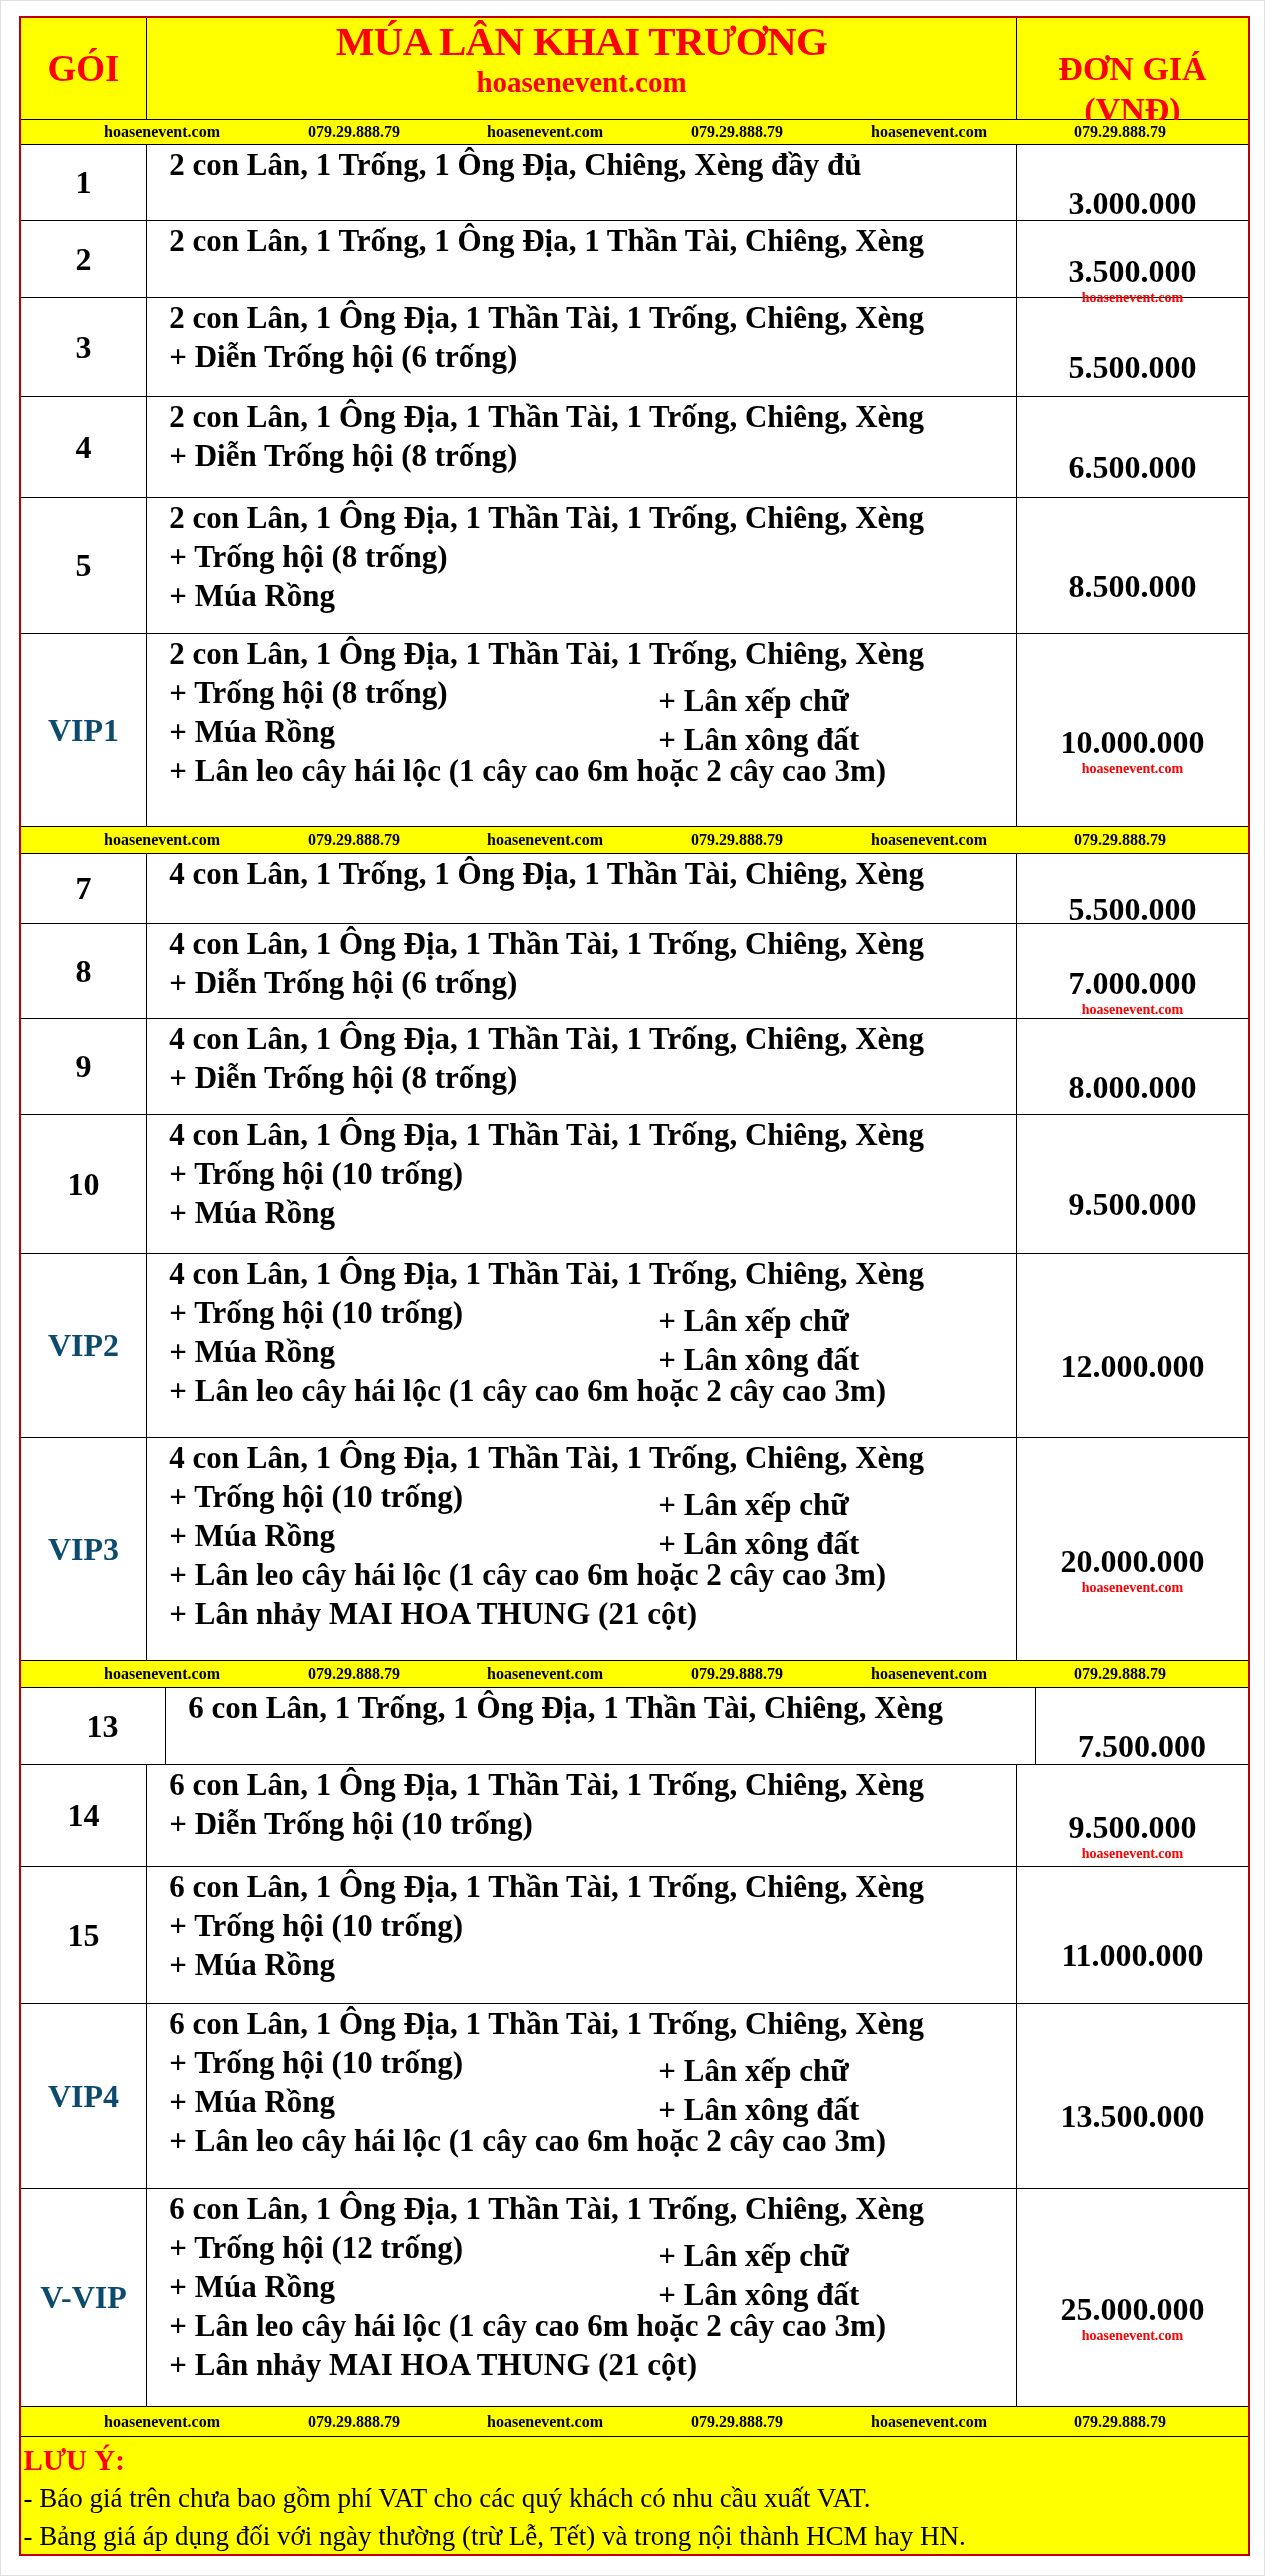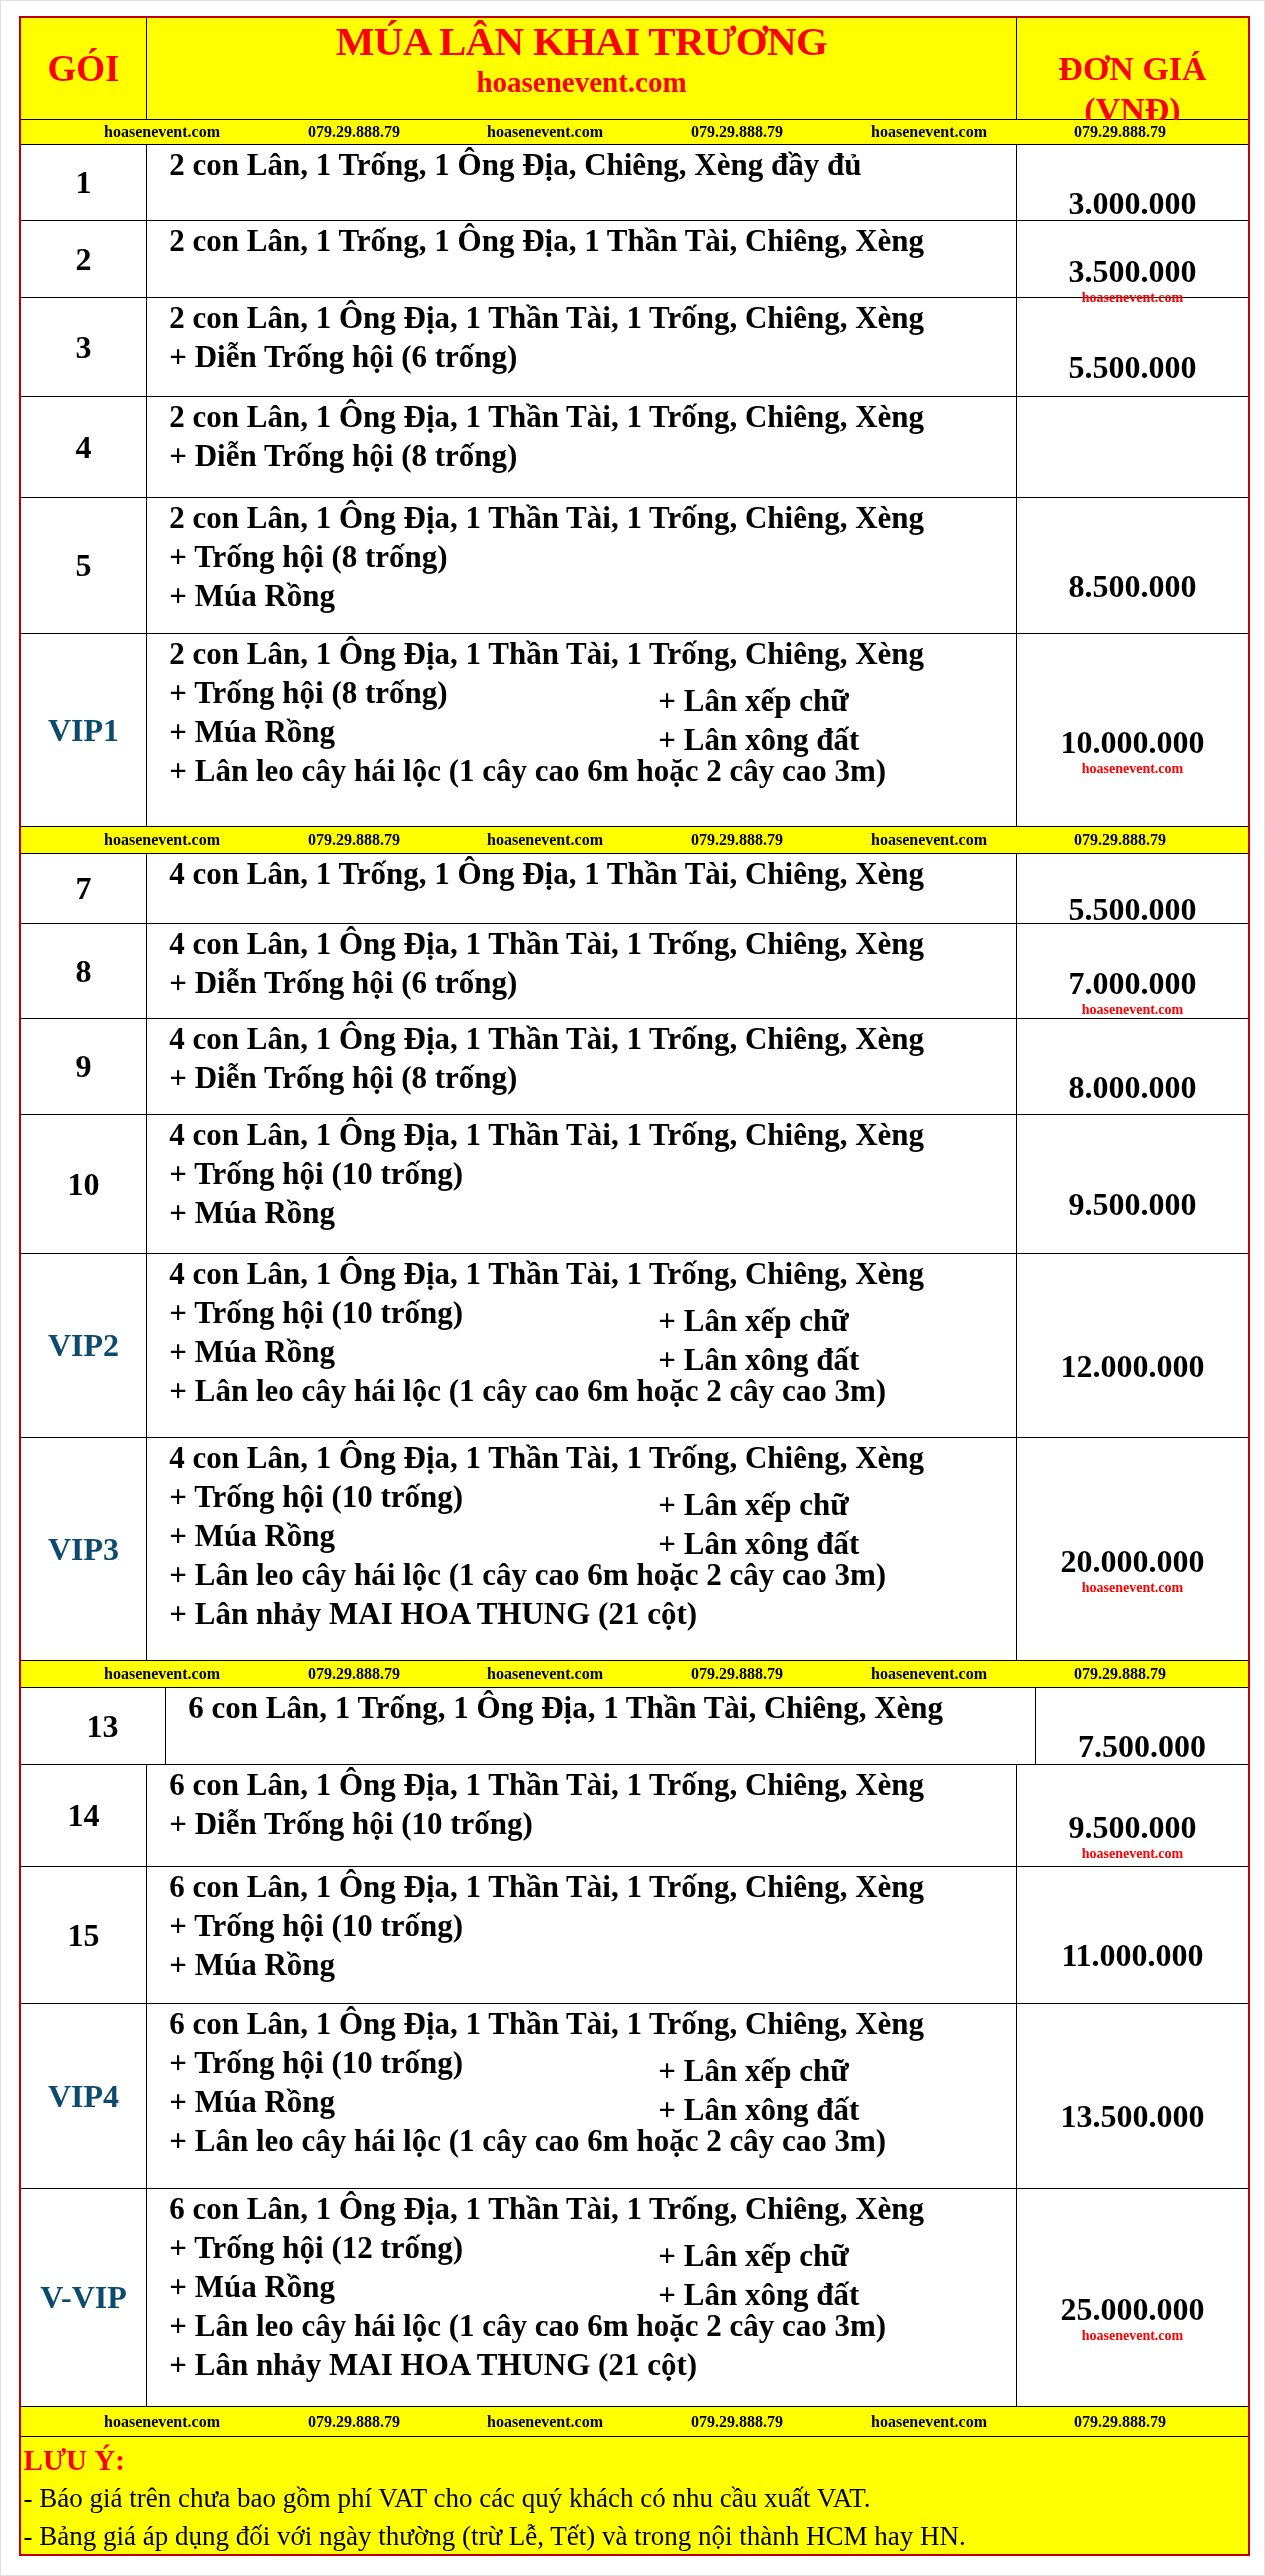--- a/index.html
+++ b/index.html
@@ -107,20 +107,23 @@
     </div>
   </div>
       <div class="row item" style="height: 101px;">
     <div class="c1">
       <span class="pkg">4</span>
     </div>
     <div class="c2 desc">
           <div class="line"><span>2 con Lân, 1 Ông Địa, 1 Thần Tài, 1 Trống, Chiêng, Xèng</span></div>
           <div class="line"><span>+ Diễn Trống hội (8 trống)</span></div>
         </div>
+    <div class="c3">
+      <div class="price">6.500.000</div>
+    </div>
   </div>
       <div class="row item" style="height: 136px;">
     <div class="c1">
       <span class="pkg">5</span>
     </div>
     <div class="c2 desc">
           <div class="line"><span>2 con Lân, 1 Ông Địa, 1 Thần Tài, 1 Trống, Chiêng, Xèng</span></div>
           <div class="line"><span>+ Trống hội (8 trống)</span></div>
           <div class="line"><span>+ Múa Rồng</span></div>
         </div>

